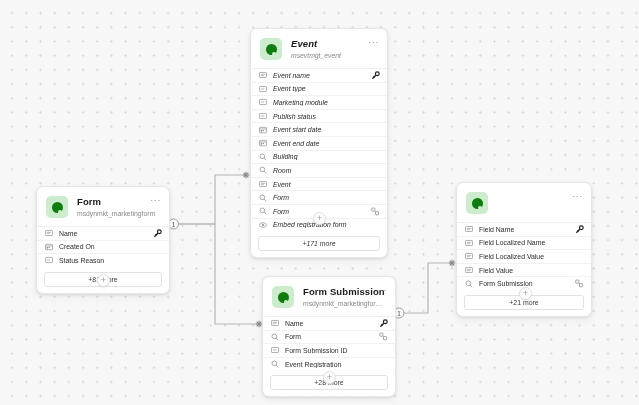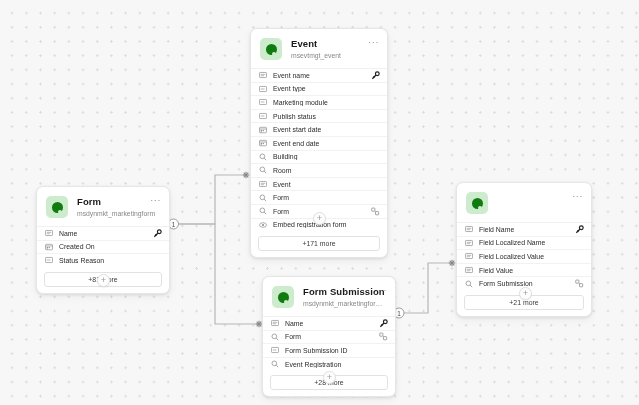--- a/index.html
+++ b/index.html
@@ -92,21 +92,21 @@
     width:11px;height:11px;border-radius:50%;
     background:#fdfdfd;border:1px solid #e0e0e0;
     display:flex;align-items:center;justify-content:center;
     font-size:9px;color:#9b9b9b;line-height:1;
     box-shadow:0 1px 2px rgba(0,0,0,0.07);
   }
   .plus-handle span{position:relative;top:-0.5px;}
 
   
   #card-form{left:36px;top:186px;width:134px;}
-  #card-event{left:250px;top:28px;width:138px;}
+  #card-event{left:250px;top:28px;width:138px;font-style:italic;}
   #card-formsub{left:262px;top:276px;width:134px;}
   #card-fieldsub{left:456px;top:182px;width:136px;}
 </style>
 </head>
 <body>
 
 <div id="canvas"></div>
 
 <svg id="edges">
   <defs>

